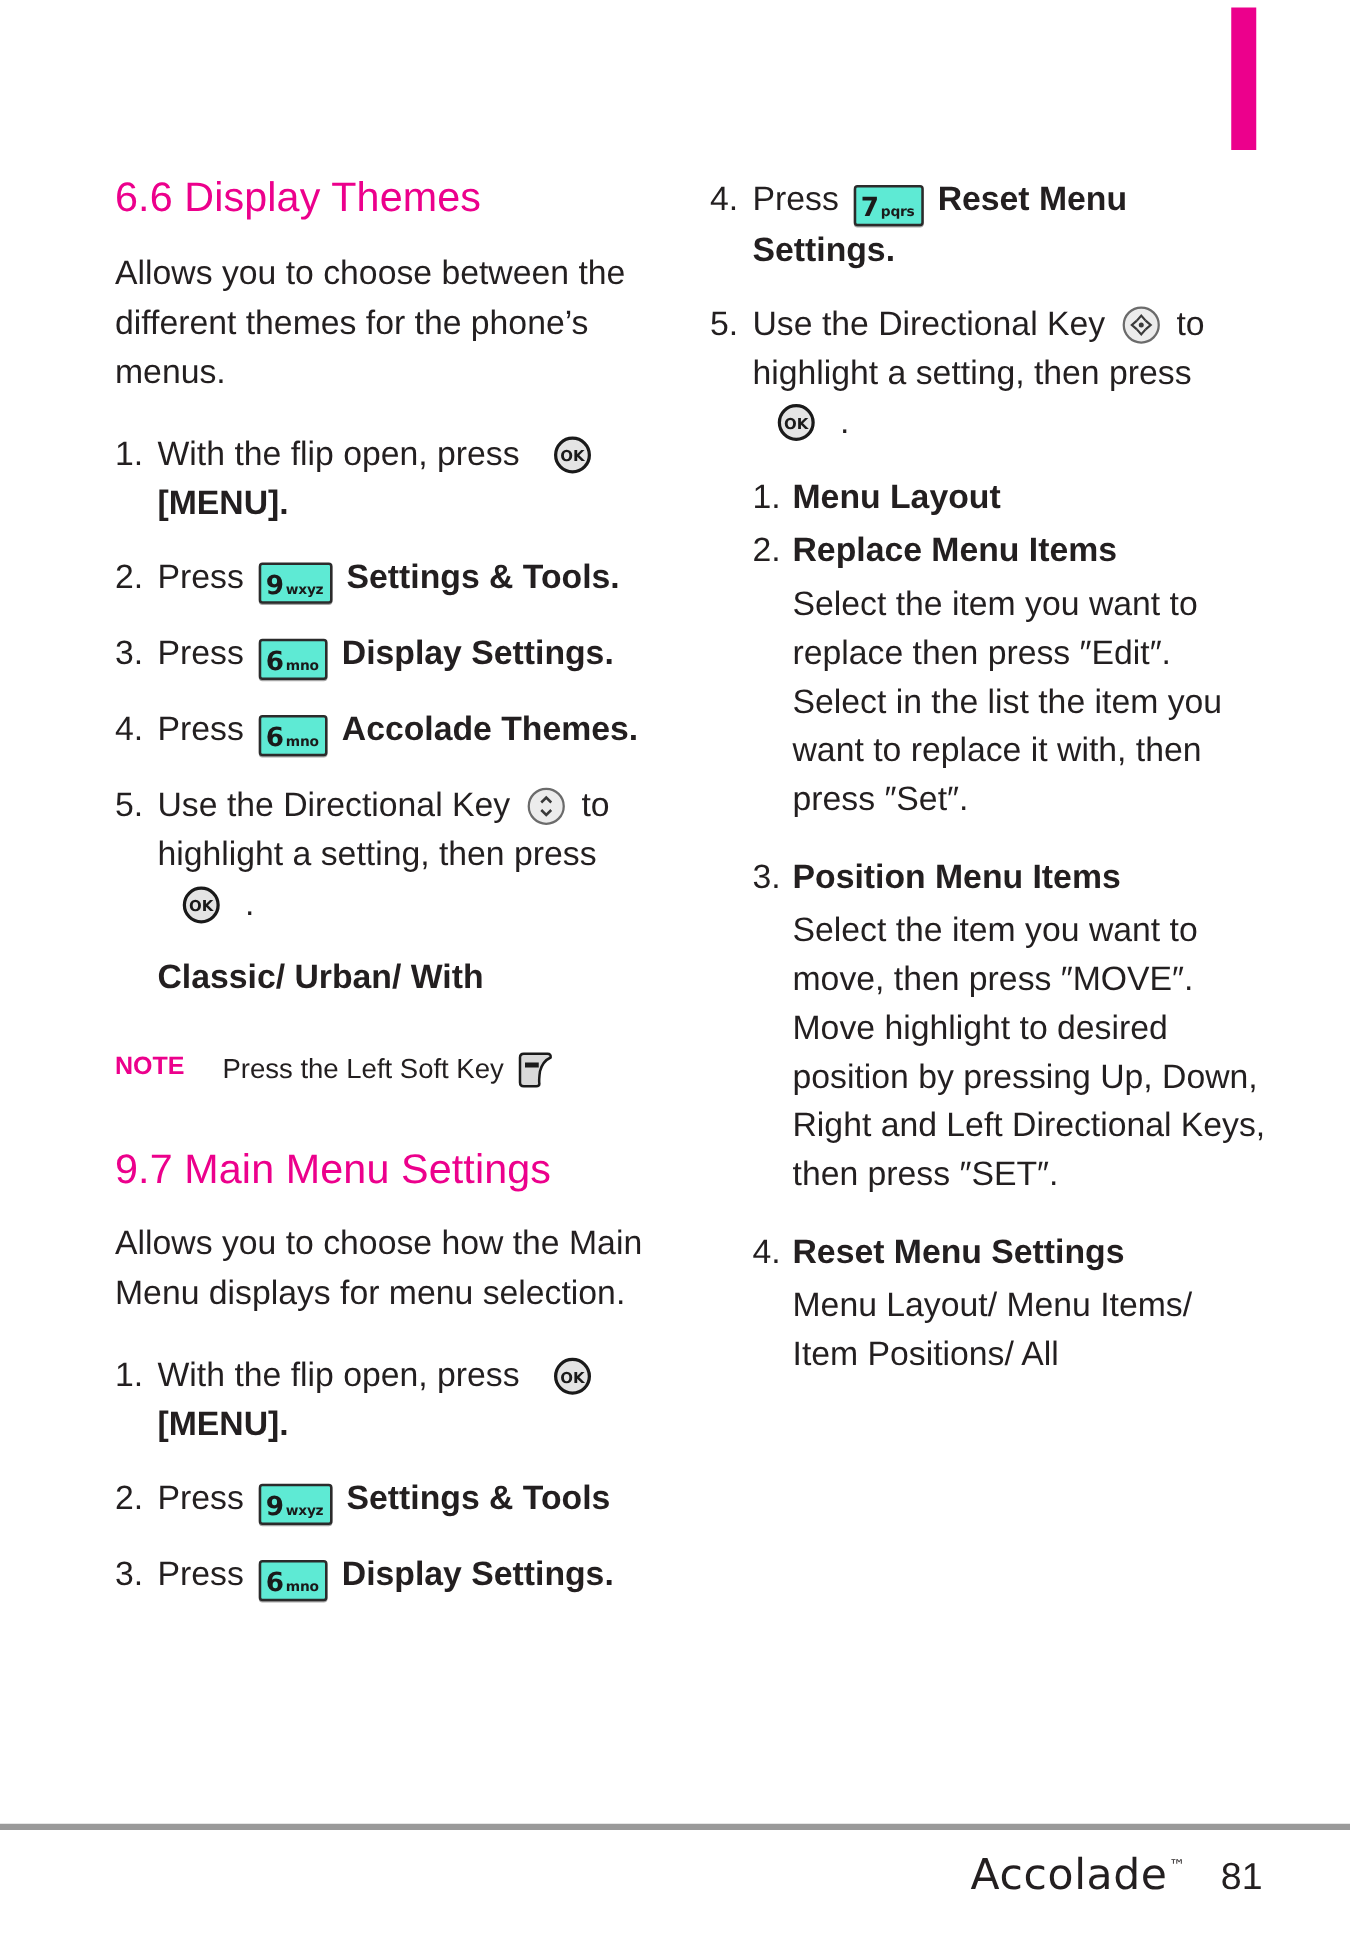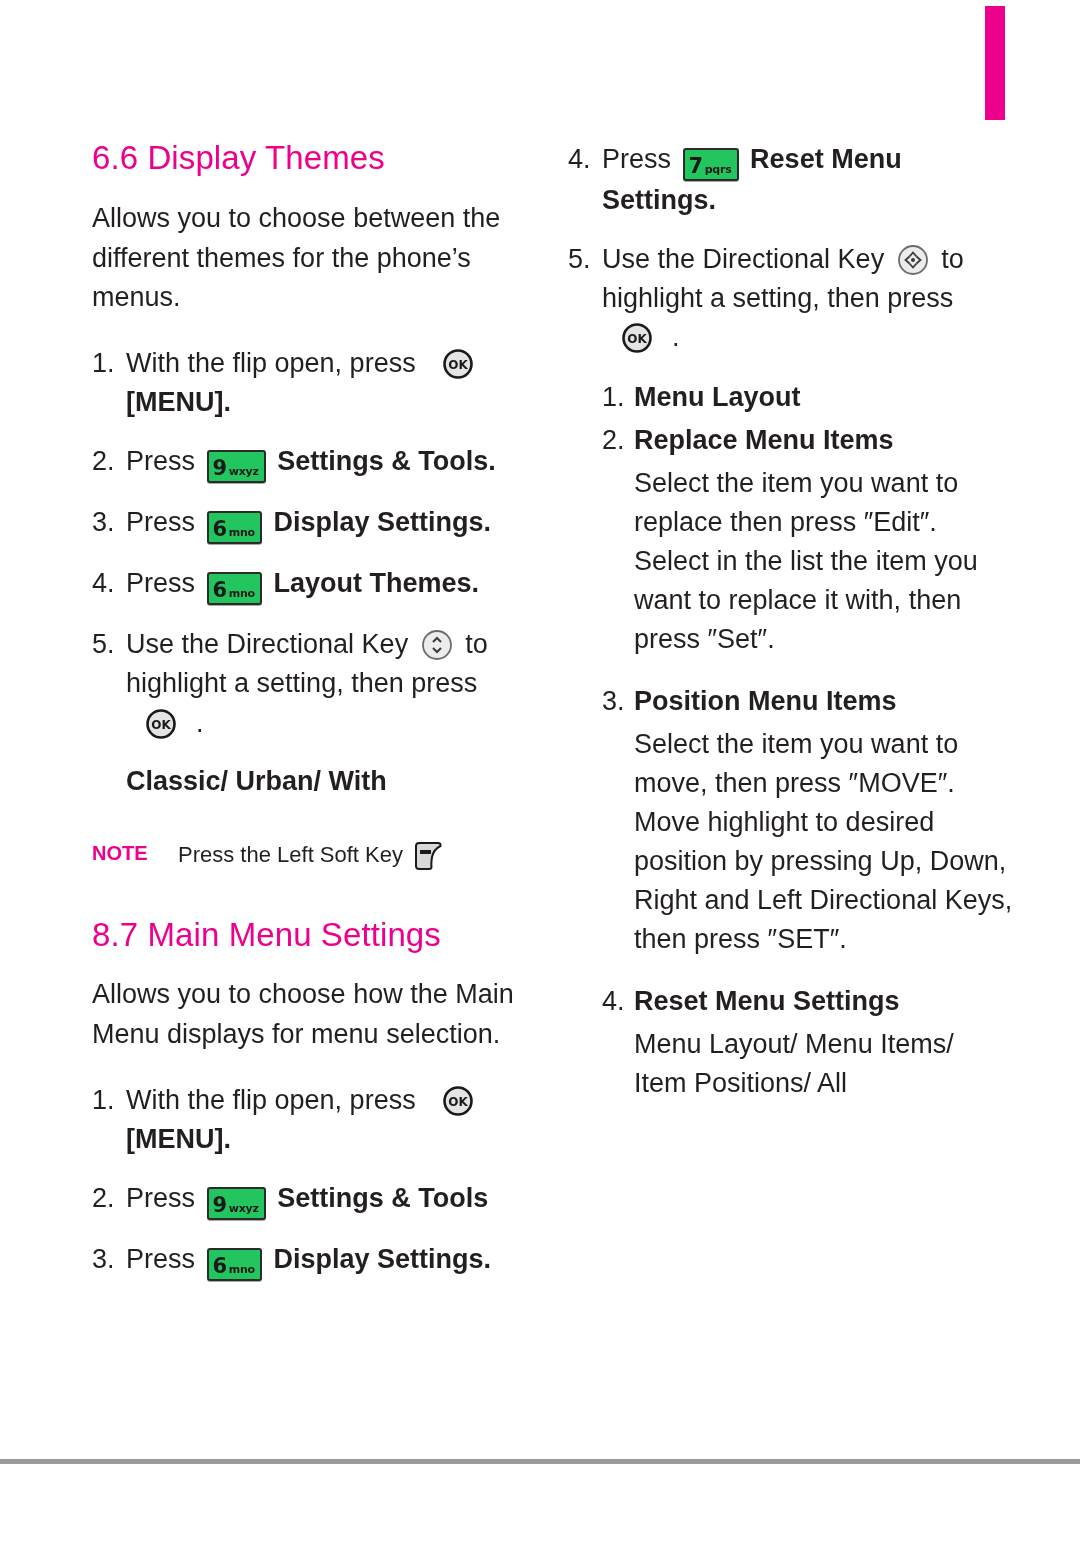--- a/index.html
+++ b/index.html
@@ -125,21 +125,21 @@
   .note .note-body {
     flex: 1 1 auto;
     font-size: 22px;
     line-height: 1.42;
   }
 
   
   .keycap {
     display: inline-block;
     vertical-align: -5px;
-    background: #22c55e;
+    background: #5eead4;
     border: 2.5px solid #2b2b2b;
     border-radius: 3px;
     padding: 1px 5px 1px 4px;
     line-height: 1;
     white-space: nowrap;
     margin: 0 4px;
     box-shadow: 0 1px 0 rgba(0,0,0,0.35);
   }
   .keycap .kd {
     font-family: "DejaVu Sans", sans-serif;
@@ -259,21 +259,21 @@
         <span class="keycap"><span class="kd">6</span><span class="kl">mno</span></span>
         <span class="inline-bold">Display Settings.</span>
       </span>
     </div>
 
     <div class="step">
       <span class="num">4.</span>
       <span class="txt">
         <span>Press</span>
         <span class="keycap"><span class="kd">6</span><span class="kl">mno</span></span>
-        <span class="inline-bold">Layout Themes.</span>
+        <span class="inline-bold">Accolade Themes.</span>
       </span>
     </div>
 
     <div class="step">
       <span class="num">5.</span>
       <span class="txt">
         <span>Use the Directional Key</span>
         <span class="dirkey">
           <svg viewBox="0 0 34 34" width="34" height="34">
             <circle cx="17" cy="17" r="14" fill="#ececec" stroke="#6b6b6b" stroke-width="1.8"></circle>
@@ -300,21 +300,21 @@
         <span class="softkey">
           <svg viewBox="0 0 32 30" width="32" height="30">
             <path d="M4 5 Q4 2 7 2 L26 2 Q29 2 28.5 5 Q22 8 20 16 Q19 23 19.5 26 Q19.5 28 17 28 L7 28 Q4 28 4 25 Z" fill="#d9d9d9" stroke="#1a1a1a" stroke-width="2"></path>
             <rect x="8" y="9" width="11" height="4" fill="#1a1a1a"></rect>
           </svg>
         </span>
         <br>
       </span>
     </div>
 
-    <h2 class="section-title second">8.7 Main Menu Settings</h2>
+    <h2 class="section-title second">9.7 Main Menu Settings</h2>
 
     <p class="intro">Allows you to choose how the Main Menu displays for menu selection.</p>
 
     <div class="step">
       <span class="num">1.</span>
       <span class="txt">
         <span>With the flip open, press</span>
         <span class="okkey">
           <svg viewBox="0 0 32 32" width="32" height="32">
             <circle cx="16" cy="16" r="13.5" fill="#e4e4e4" stroke="#1a1a1a" stroke-width="2.6"></circle>
@@ -402,14 +402,18 @@
 
     <div class="rstep">
       <span class="num">4.</span>
       <span class="txt">Reset Menu Settings</span>
     </div>
     <div class="rbody">Menu Layout/ Menu Items/ Item Positions/ All</div>
 
   </div>
 
   <div class="footer-rule"></div>
+  <div class="footer">
+    <span class="brand"><span>Accolade</span><span class="tm">™</span></span>
+    <span class="pageno">81</span>
+  </div>
 
 </div>
 
 </body></html>

